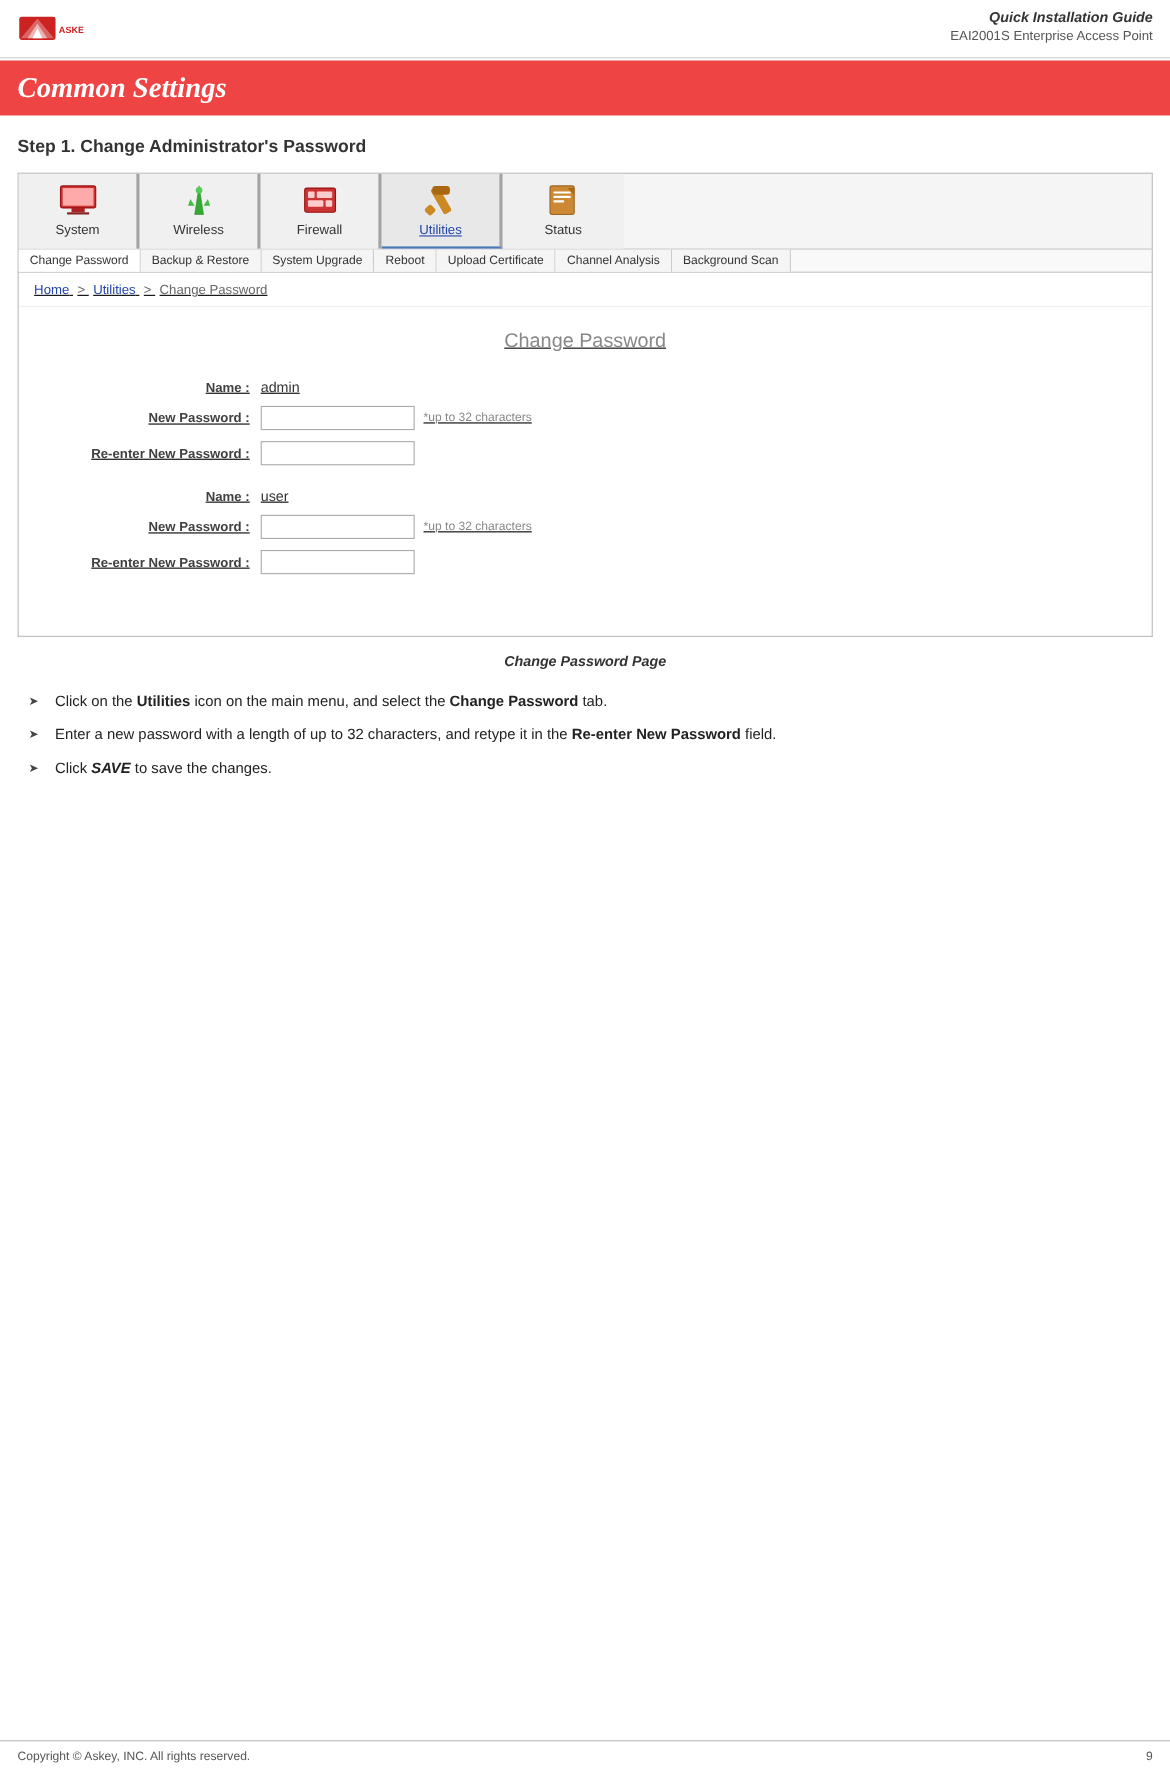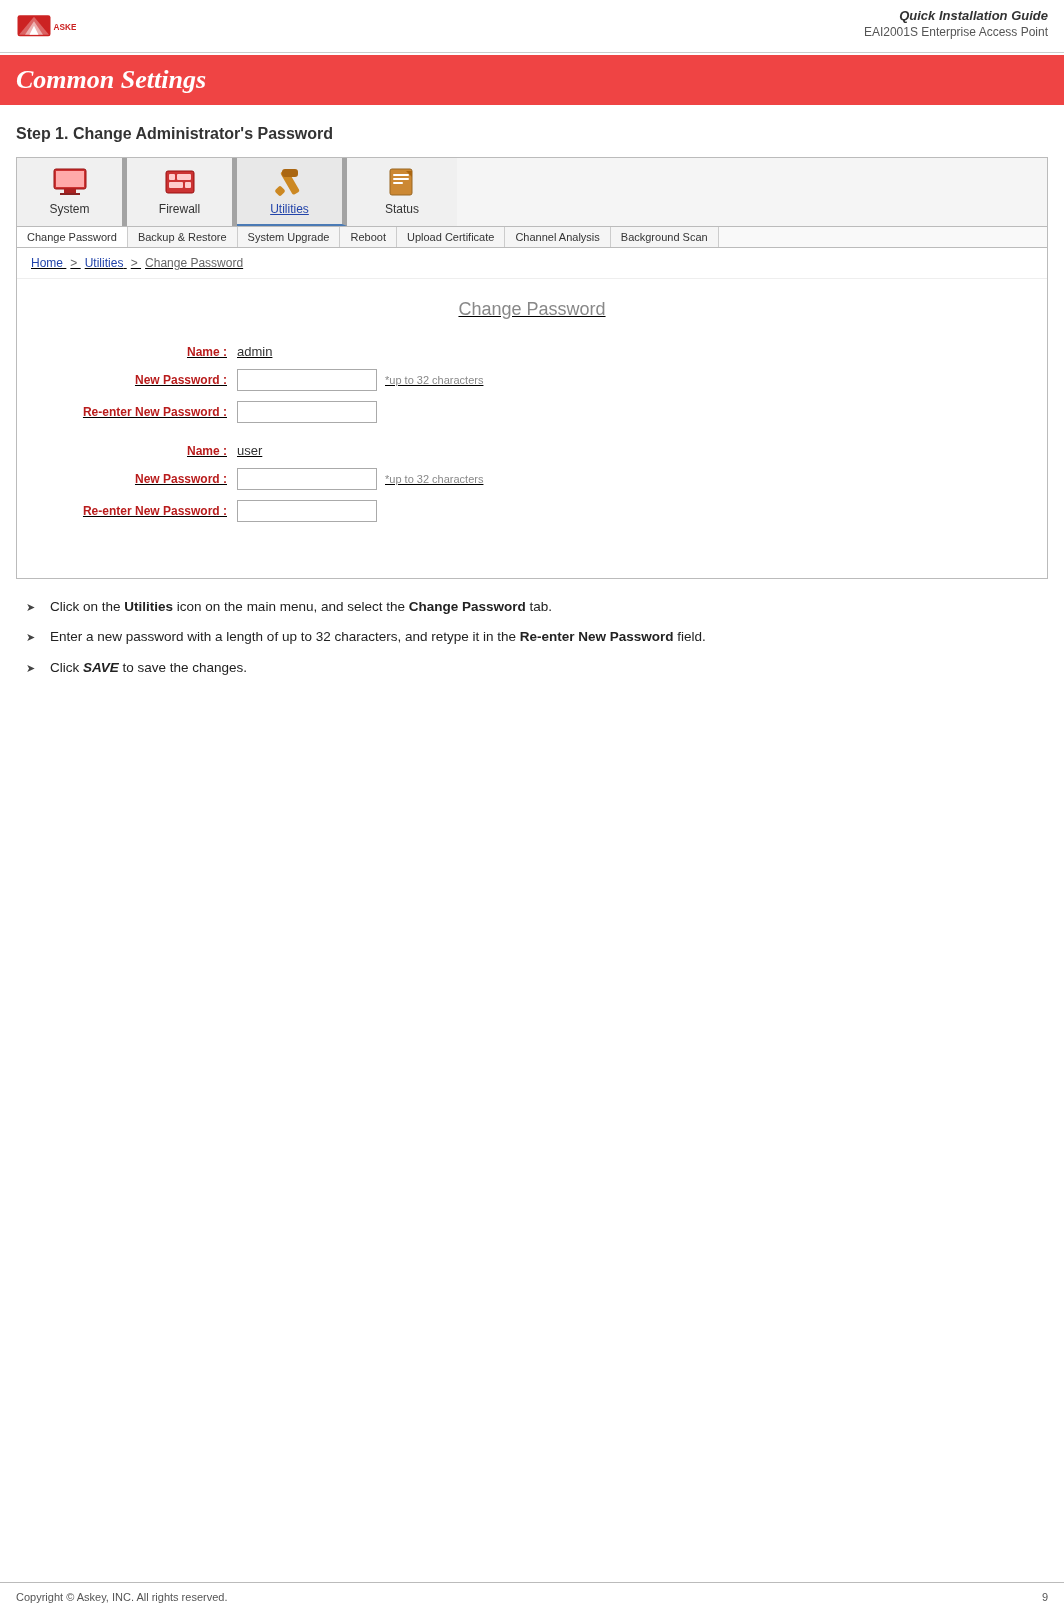--- a/index.html
+++ b/index.html
@@ -76,21 +76,21 @@
       display: flex;
       border: 1px solid #bbb;
       background: #f5f5f5;
       margin-bottom: 0;
     }
     .nav-item {
       display: flex;
       flex-direction: column;
       align-items: center;
       padding: 8px 20px;
-      border-right: 5px solid #a3a3a3;
+      border-right: 3px solid #a3a3a3;
       cursor: pointer;
       min-width: 110px;
       background: #f0f0f0;
     }
     .nav-item:last-child { border-right: none; }
     .nav-item.active {
       background: #e8e8e8;
       border-bottom: 2px solid #4a7ab5;
     }
     .nav-item .nav-icon {
@@ -168,21 +168,21 @@
     .form-row {
       display: flex;
       align-items: center;
       margin-bottom: 10px;
     }
     .form-label {
       text-align: right;
       width: 180px;
       padding-right: 10px;
       font-size: 12px;
-      color: #b91c1c;
+      color: #404040;
       font-weight: bold;
     }
     .form-value {
       font-size: 13px;
       color: #333;
     }
     .form-input {
       border: 1px solid #aaa;
       padding: 3px 6px;
       font-size: 12px;
@@ -282,20 +282,32 @@
           <rect x="12" y="22" width="12" height="4" fill="#aa2222"></rect>
           <rect x="8" y="26" width="20" height="2" fill="#882222"></rect>
         </svg>
       </div>
       <span class="nav-label">System</span>
     </div>
     <div class="nav-item">
       <div class="nav-icon">
 
         <svg width="36" height="30" viewBox="0 0 36 30" xmlns="http://www.w3.org/2000/svg">
+          <polygon points="18,2 14,28 22,28" fill="#33aa33" stroke="#228822" stroke-width="0.5"></polygon>
+          <polygon points="10,14 8,20 14,20" fill="#44bb44"></polygon>
+          <polygon points="26,14 28,20 22,20" fill="#44bb44"></polygon>
+          <ellipse cx="18" cy="6" rx="3" ry="3" fill="#55cc55"></ellipse>
+        </svg>
+      </div>
+      <span class="nav-label">Wireless</span>
+    </div>
+    <div class="nav-item">
+      <div class="nav-icon">
+
+        <svg width="36" height="30" viewBox="0 0 36 30" xmlns="http://www.w3.org/2000/svg">
           <rect x="4" y="4" width="28" height="22" rx="2" fill="#cc3333" stroke="#991111" stroke-width="1"></rect>
           <rect x="7" y="7" width="6" height="6" fill="#ffcccc" rx="1"></rect>
           <rect x="15" y="7" width="14" height="6" fill="#ffcccc" rx="1"></rect>
           <rect x="7" y="15" width="14" height="6" fill="#ffcccc" rx="1"></rect>
           <rect x="23" y="15" width="6" height="6" fill="#ffcccc" rx="1"></rect>
         </svg>
       </div>
       <span class="nav-label">Firewall</span>
     </div>
     <div class="nav-item active">
@@ -375,20 +387,21 @@
         </div>
         <div class="form-row">
           <div class="form-label">Re-enter New Password :</div>
           <input type="password" class="form-input" style="">
         </div>
       </div>
     </div>
 
   </div>
 
+  <div class="caption">Change Password Page</div>
 
   <ul class="instructions">
     <li>
       <span>Click on the </span>
       <strong>Utilities</strong>
       <span> icon on the main menu, and select the </span>
       <strong>Change Password</strong>
       <span> tab.</span>
     </li>
     <li>

